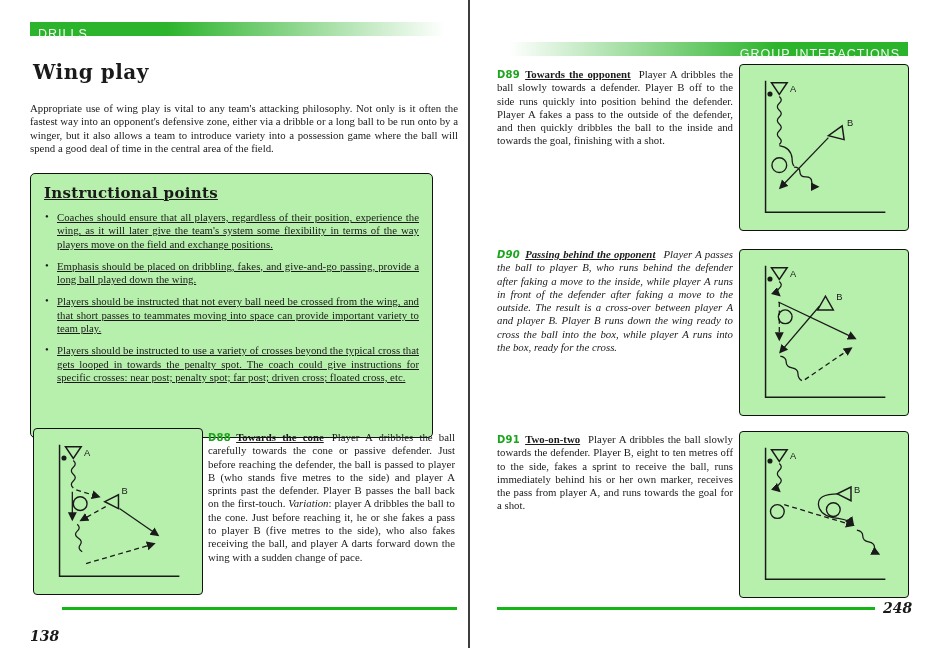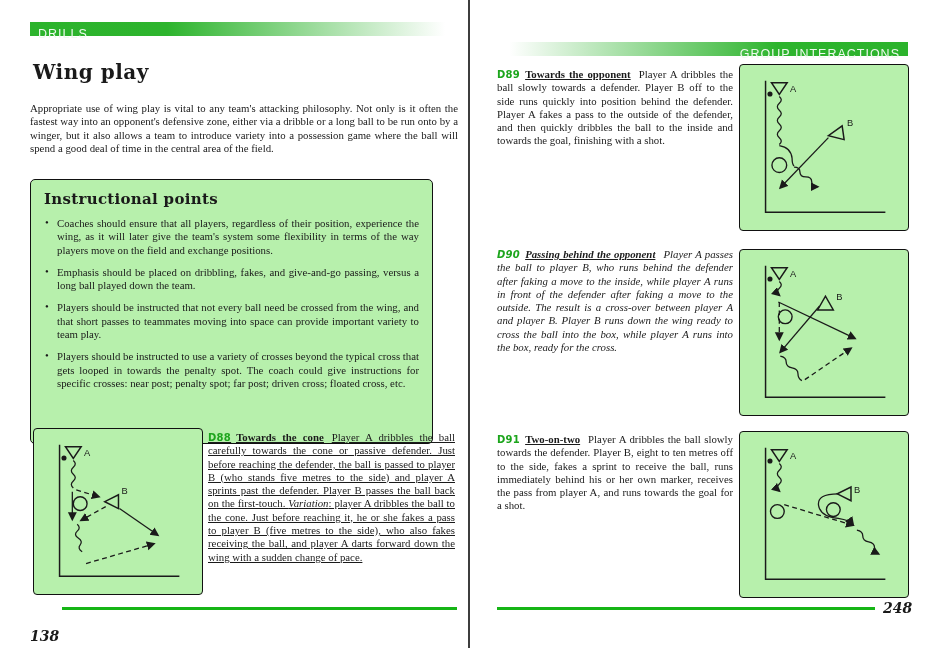--- a/index.html
+++ b/index.html
@@ -65,25 +65,25 @@
   <div class="abs divider" style="left:468px; top:0; height:648px;"></div>
 
   <div class="abs bar bar-left" style="left:30px; top:22px; width:428px;">
     <span>DRILLS</span>
   </div>
 
   <div class="abs book-title" style="left:33px; top:60px;">Wing play</div>
 
   <div class="abs body-text" style="left:30px; top:102px; width:428px;">Appropriate use of wing play is vital to any team's attacking philosophy. Not only is it often the fastest way into an opponent's defensive zone, either via a dribble or a long ball to be run onto by a winger, but it also allows a team to introduce variety into a possession game where the ball will spend a good deal of time in the central area of the field.</div>
 
-  <div class="abs ip-box" style="left:30px; top:179px; width:403px; height:265px;">
+  <div class="abs ip-box" style="left:30px; top:173px; width:403px; height:265px;text-decoration:underline;">
     <div class="ip-title">Instructional points</div>
     <ul class="ip-list body-text">
       <li>Coaches should ensure that all players, regardless of their position, experience the wing, as it will later give the team's system some flexibility in terms of the way players move on the field and exchange positions.</li>
-      <li>Emphasis should be placed on dribbling, fakes, and give-and-go passing, versus a long ball played down the team.</li>
+      <li>Emphasis should be placed on dribbling, fakes, and give-and-go passing, provide a long ball played down the wing.</li>
       <li>Players should be instructed that not every ball need be crossed from the wing, and that short passes to teammates moving into space can provide important variety to team play.</li>
       <li>Players should be instructed to use a variety of crosses beyond the typical cross that gets looped in towards the penalty spot. The coach could give instructions for specific crosses: near post; penalty spot; far post; driven cross; floated cross, etc.</li>
     </ul>
   </div>
 
   <div class="abs diagram-box" style="left:33px; top:428px; width:170px; height:167px;">
     <svg viewBox="0 0 170 167" width="167" height="164">
       <path d="M26,16 V150 H148" fill="none" stroke="#1a1a1a" stroke-width="1.5"></path>
       <polygon points="32,18 48,18 40,30" fill="none" stroke="#1a1a1a" stroke-width="1.5"></polygon>
       <circle cx="30.5" cy="29.5" r="2.6" fill="#1a1a1a"></circle>
@@ -94,21 +94,21 @@
       <circle cx="47" cy="76" r="7" fill="none" stroke="#1a1a1a" stroke-width="1.4"></circle>
       <polygon points="86,67 86,81 72,74" fill="none" stroke="#1a1a1a" stroke-width="1.5"></polygon>
       <text x="89" y="66" class="diag-label">B</text>
       <path d="M73,79 L48,93" fill="none" stroke="#1a1a1a" stroke-width="1.3" stroke-dasharray="5,3.5" marker-end="url(#arr)"></path>
       <path d="M44,97 q4,3.5 0,7 t1,7 t2,7 t2,7" fill="none" stroke="#1a1a1a" stroke-width="1.3"></path>
       <path d="M53,137 L122,117" fill="none" stroke="#1a1a1a" stroke-width="1.3" stroke-dasharray="5,3.5" marker-end="url(#arr)"></path>
       <path d="M87,81 L126,108" fill="none" stroke="#1a1a1a" stroke-width="1.3" marker-end="url(#arr)"></path>
     </svg>
   </div>
 
-  <div class="abs body-text" style="left:208px; top:431px; width:247px;text-decoration:underline;">
+  <div class="abs body-text" style="left:208px; top:431px; width:247px;">
     <span class="drill-id">D88</span><span class="drill-name">Towards the cone</span><span>Player A dribbles the ball carefully towards the cone or passive defender. Just before reaching the defender, the ball is passed to player B (who stands five metres to the side) and player A sprints past the defender. Player B passes the ball back on the first-touch. </span><span class="variation">Variation</span><span>: player A dribbles the ball to the cone. Just before reaching it, he or she fakes a pass to player B (five metres to the side), who also fakes receiving the ball, and player A darts forward down the wing with a sudden change of pace.</span>
   </div>
 
   <div class="abs pgnum" style="left:30px; top:628px;">138</div>
   <div class="abs pgline" style="left:62px; top:607px; width:395px;"></div>
 
   <div class="abs bar bar-right" style="left:497px; top:22px; width:411px;">
     <span>GROUP INTERACTIONS</span>
   </div>
 

